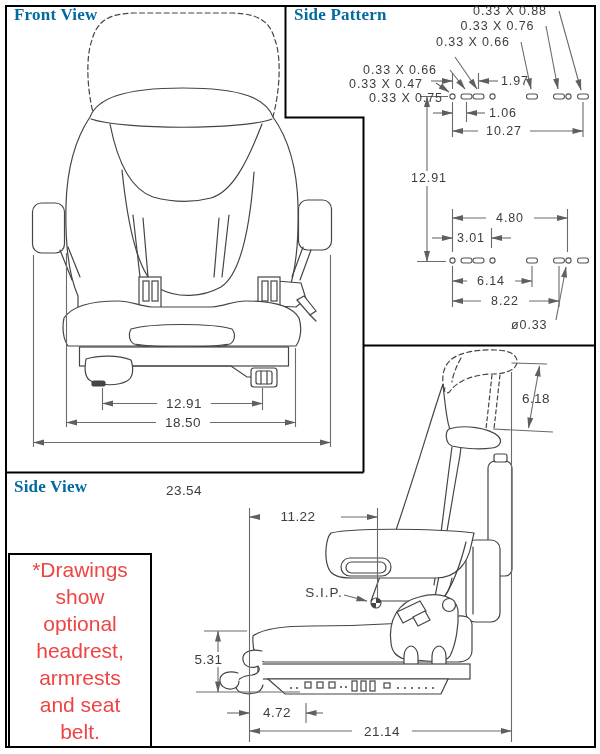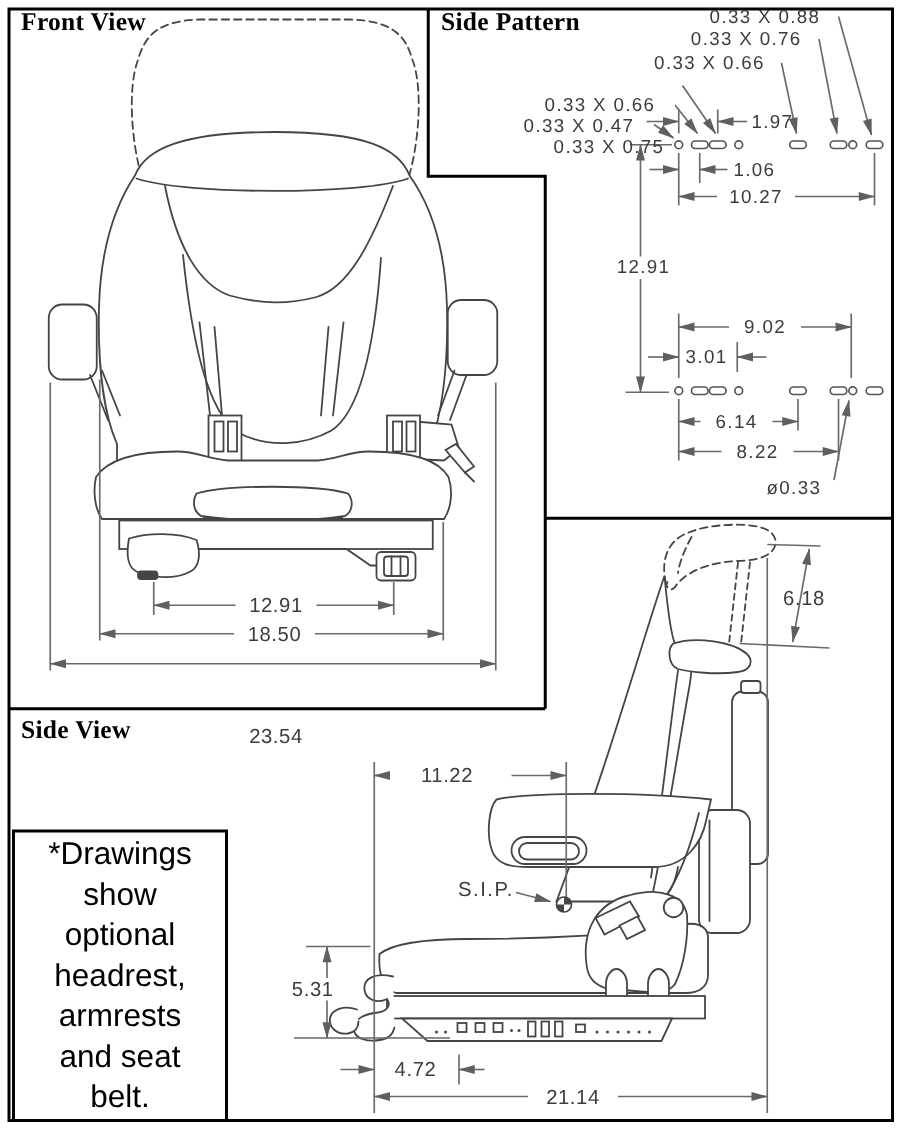--- a/index.html
+++ b/index.html
@@ -1,30 +1,30 @@
 <!DOCTYPE html>
 <html><head>
 <meta charset="utf-8">
 <style>
   html,body{margin:0;padding:0;background:#fff;}
   #stage{position:relative;width:600px;height:754px;background:#fff;overflow:hidden;
          font-family:"Liberation Sans",sans-serif;}
   #art{position:absolute;left:0;top:0;}
   .lbl{position:absolute;color:#3d3d3d;font-size:13.5px;letter-spacing:.4px;
        text-align:center;white-space:nowrap;line-height:15px;}
-  .title{color:#000000;font-family:"Liberation Serif",serif;font-weight:bold;
+  .title{color:#0369a1;font-family:"Liberation Serif",serif;font-weight:bold;
          font-size:17px;letter-spacing:.2px;text-align:left;}
   .bolt{font-size:12.5px;letter-spacing:.9px;}
   .ra{text-align:center;}
   .la{text-align:left;}
   .online{background:#fff;padding:0 2px;}
   #notebox{position:absolute;left:8px;top:553px;width:140px;height:191px;
            border:2px solid #000;background:#fff;display:flex;flex-direction:column;
            justify-content:center;align-items:center;}
-  .noteline{font-size:21px;line-height:27px;color:#000000;text-align:center;width:100%;}
+  .noteline{font-size:21px;line-height:27px;color:#ef4444;text-align:center;width:100%;}
 </style>
 </head>
 <body>
 
 <div id="stage">
 
 <svg id="art" width="600" height="754" viewBox="0 0 600 754">
   <defs>
     <marker id="ar" markerWidth="12" markerHeight="8" refX="11" refY="4" orient="auto-start-reverse" markerUnits="userSpaceOnUse">
       <path d="M0.5,1 L11.5,4 L0.5,7 Z" fill="#5f5f5f"></path>
@@ -236,21 +236,21 @@
 <div class="lbl bolt ra" style="left:450px;top:19px;width:95px;">0.33 X 0.76</div>
 <div class="lbl bolt ra" style="left:426px;top:35px;width:94px;">0.33 X 0.66</div>
 <div class="lbl bolt ra" style="left:358px;top:49px;width:96px;margin-top:42px;">0.33 X 0.75</div>
 <div class="lbl bolt ra" style="left:352px;top:63px;width:96px;">0.33 X 0.66</div>
 <div class="lbl bolt ra" style="left:338px;top:77px;width:96px;">0.33 X 0.47</div>
 
 <div class="lbl bolt la" style="left:501px;top:74px;width:40px;">1.97</div>
 <div class="lbl bolt la" style="left:489px;top:106px;width:40px;">1.06</div>
 <div class="lbl bolt online" style="left:478px;top:124px;width:48px;">10.27</div>
 <div class="lbl bolt online" style="left:404px;top:171px;width:46px;">12.91</div>
-<div class="lbl bolt online" style="left:486px;top:211px;width:44px;">9.02</div>
+<div class="lbl bolt online" style="left:486px;top:211px;width:44px;">4.80</div>
 <div class="lbl bolt" style="left:452px;top:231px;width:38px;">3.01</div>
 <div class="lbl bolt online" style="left:467px;top:274px;width:44px;">6.14</div>
 <div class="lbl bolt online" style="left:481px;top:294px;width:44px;">8.22</div>
 <div class="lbl bolt la" style="left:511px;top:318px;width:50px;">ø0.33</div>
 
 <div class="lbl online" style="left:157px;top:396px;width:50px;">12.91</div>
 <div class="lbl online" style="left:156px;top:415px;width:50px;">18.50</div>
 <div class="lbl online" style="left:157px;top:435px;width:50px;margin-top:48px;">23.54</div>
 
 <div class="lbl" style="left:516px;top:391px;width:40px;">6.18</div>

